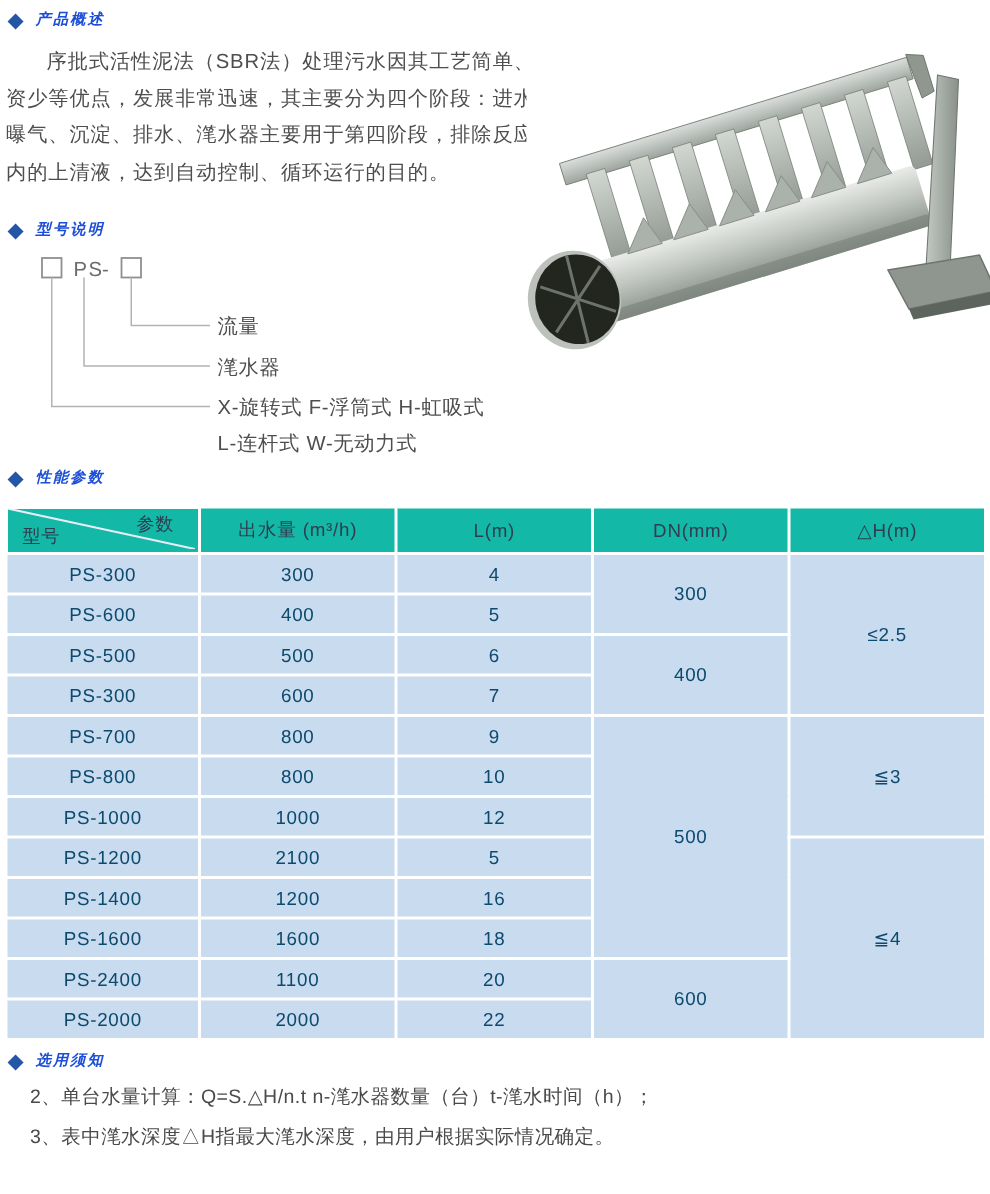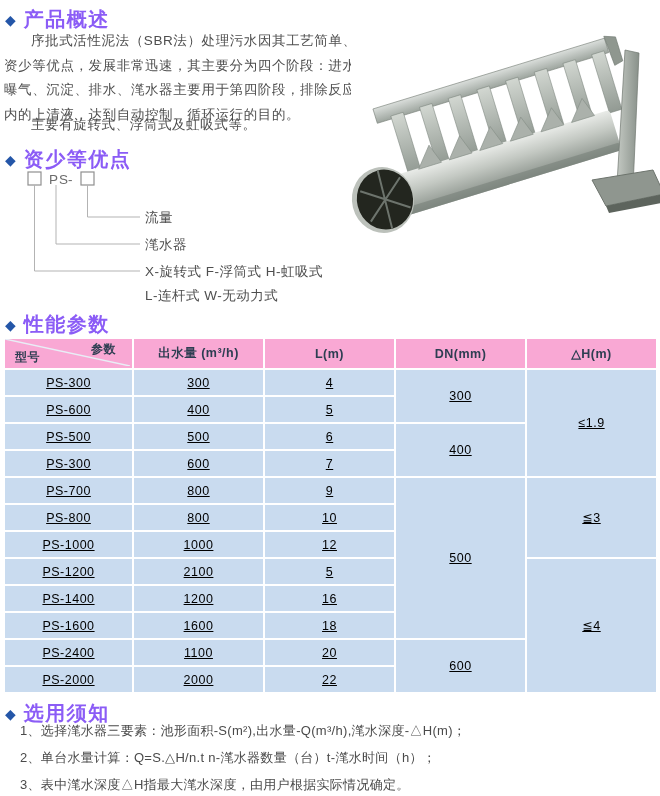--- a/index.html
+++ b/index.html
@@ -2,43 +2,43 @@
 <html><head>
 <meta charset="utf-8">
 <style>
   * { box-sizing: border-box; }
   body { margin:0; background:#ffffff; font-family:"Liberation Sans", sans-serif; }
   .page { position:relative; width:660px; height:796px; background:#ffffff; overflow:hidden; }
 
   
   .section-header { position:absolute; left:5px; display:flex; align-items:center; gap:8px; }
   .diamond { color:#2456a8; font-size:14px; line-height:1; }
-  .section-title { font-size:20px; font-weight:bold; color:#8b5cf6; letter-spacing:1.5px; }
+  .section-title { font-size:10px; font-weight:bold; color:#1d4ed8; letter-spacing:1.5px;font-style:italic; }
 
   
   .overview-text { position:absolute; left:4px; top:29px; width:347px; height:100px; overflow:hidden; }
   .ov-line { white-space:nowrap; height:24.6px; line-height:24.6px; font-size:13.5px; color:#4e4e4e; letter-spacing:0.6px; }
   .ov-line.indent { padding-left:27px; }
   .overview-p2 { position:absolute; left:31px; top:113px; font-size:13.5px; color:#4e4e4e; letter-spacing:0.6px; line-height:24px; white-space:nowrap; }
 
   
   .product-photo { position:absolute; left:330px; top:10px; }
 
   
   .model-diagram { position:absolute; left:18px; top:168px; }
   .model-diagram text { font-family:"Liberation Sans", sans-serif; }
   .diag-label { font-size:13.5px; fill:#4e4e4e; letter-spacing:0.5px; }
   .diag-code { font-size:13.5px; fill:#6b6b6b; letter-spacing:1px; }
 
   
   .param-table-wrap { position:absolute; left:3px; top:337px; }
   table.param-table { border-collapse:collapse; table-layout:fixed; width:653px; }
   table.param-table td, table.param-table th { border:2px solid #ffffff; text-align:center; vertical-align:middle; padding:0; }
-  .ph { background:#f9a8d4; height:31px; color:#2e3e52; font-size:12.5px; font-weight:bold; letter-spacing:0.5px; }
-  .pc { background:#c9dbef; height:27px; color:#000000; font-size:12.5px; letter-spacing:0.5px;text-decoration:underline; }
+  .ph { background:#14b8a6; height:31px; color:#2e3e52; font-size:12.5px; font-weight:normal; letter-spacing:0.5px; }
+  .pc { background:#c9dbef; height:27px; color:#0c4a6e; font-size:12.5px; letter-spacing:0.5px; }
   .corner-cell { position:relative; padding:0; }
   .corner-top { position:absolute; top:2px; right:16px; font-size:12px; }
   .corner-bottom { position:absolute; bottom:2px; left:10px; font-size:12px; }
   .corner-line { position:absolute; left:0; top:0; }
 
   
   .notes-list { position:absolute; left:20px; top:717px; }
   .note-line { font-size:13px; color:#4a4a4a; line-height:27px; white-space:nowrap; letter-spacing:0.3px; }
 </style>
 </head>
@@ -50,21 +50,20 @@
     <span class="diamond">◆</span>
     <span class="section-title">产品概述</span>
   </div>
 
   <div class="overview-text">
     <div class="ov-line indent">序批式活性泥法（SBR法）处理污水因其工艺简单、投</div>
     <div class="ov-line">资少等优点，发展非常迅速，其主要分为四个阶段：进水、</div>
     <div class="ov-line">曝气、沉淀、排水、滗水器主要用于第四阶段，排除反应池</div>
     <div class="ov-line">内的上清液，达到自动控制、循环运行的目的。</div>
   </div>
-  <div class="overview-p2">主要有旋转式、浮筒式及虹吸式等。</div>
 
   <svg class="product-photo" width="330" height="290" viewBox="0 0 330 290" aria-hidden="true">
     <defs>
       <linearGradient id="pipeGrad" gradientUnits="userSpaceOnUse" x1="0" y1="168" x2="0" y2="213">
         <stop offset="0" stop-color="#edefec"></stop>
         <stop offset="0.45" stop-color="#c3c8c2"></stop>
         <stop offset="1" stop-color="#878f88"></stop>
       </linearGradient>
       <linearGradient id="railGrad" gradientUnits="userSpaceOnUse" x1="0" y1="100" x2="0" y2="116">
         <stop offset="0" stop-color="#dadedb"></stop>
@@ -107,21 +106,21 @@
       <path d="M33,176 L78,204 M36,208 L75,172 M55,160 L55,220" stroke="#6d746d" stroke-width="2" fill="none"></path>
     </g>
 
     <polygon points="295,40 309,43 303,178 287,174" fill="url(#legGrad)" stroke="#6e766f" stroke-width="0.7"></polygon>
     <polygon points="262,170 323,160 334,184 276,196" fill="#8f968f" stroke="#6d746d" stroke-width="1"></polygon>
     <polygon points="276,196 334,184 331,193 279,203" fill="#5d645d"></polygon>
   </svg>
 
   <div class="section-header" style="top:146px">
     <span class="diamond">◆</span>
-    <span class="section-title">资少等优点</span>
+    <span class="section-title">型号说明</span>
   </div>
 
   <svg class="model-diagram" width="330" height="140" viewBox="0 0 330 140">
     <rect x="10" y="4" width="13" height="13" fill="none" stroke="#8f8f8f" stroke-width="1.2"></rect>
     <text x="31" y="16" class="diag-code">PS</text>
     <text x="50" y="16" class="diag-code">-</text>
     <rect x="63" y="4" width="13" height="13" fill="none" stroke="#8f8f8f" stroke-width="1.2"></rect>
     <path d="M69.5,17 V49 H122" fill="none" stroke="#b3b3b3" stroke-width="1"></path>
     <path d="M38,17 V76 H122" fill="none" stroke="#b3b3b3" stroke-width="1"></path>
     <path d="M16.5,17 V103 H122" fill="none" stroke="#b3b3b3" stroke-width="1"></path>
@@ -157,21 +156,21 @@
         <th class="ph">出水量 (m³/h)</th>
         <th class="ph">L(m)</th>
         <th class="ph">DN(mm)</th>
         <th class="ph">△H(m)</th>
       </tr>
       <tr>
         <td class="pc">PS-300</td>
         <td class="pc">300</td>
         <td class="pc">4</td>
         <td class="pc" rowspan="2">300</td>
-        <td class="pc" rowspan="4">≤1.9</td>
+        <td class="pc" rowspan="4">≤2.5</td>
       </tr>
       <tr>
         <td class="pc">PS-600</td>
         <td class="pc">400</td>
         <td class="pc">5</td>
       </tr>
       <tr>
         <td class="pc">PS-500</td>
         <td class="pc">500</td>
         <td class="pc">6</td>
@@ -229,18 +228,17 @@
     </tbody>
       </table>
   </div>
 
   <div class="section-header" style="top:700px">
     <span class="diamond">◆</span>
     <span class="section-title">选用须知</span>
   </div>
 
   <div class="notes-list">
-    <div class="note-line">1、选择滗水器三要素：池形面积-S(m²),出水量-Q(m³/h),滗水深度-△H(m)；</div>
     <div class="note-line">2、单台水量计算：Q=S.△H/n.t  n-滗水器数量（台）t-滗水时间（h）；</div>
     <div class="note-line">3、表中滗水深度△H指最大滗水深度，由用户根据实际情况确定。</div>
   </div>
 
 </div>
 
 </body></html>

